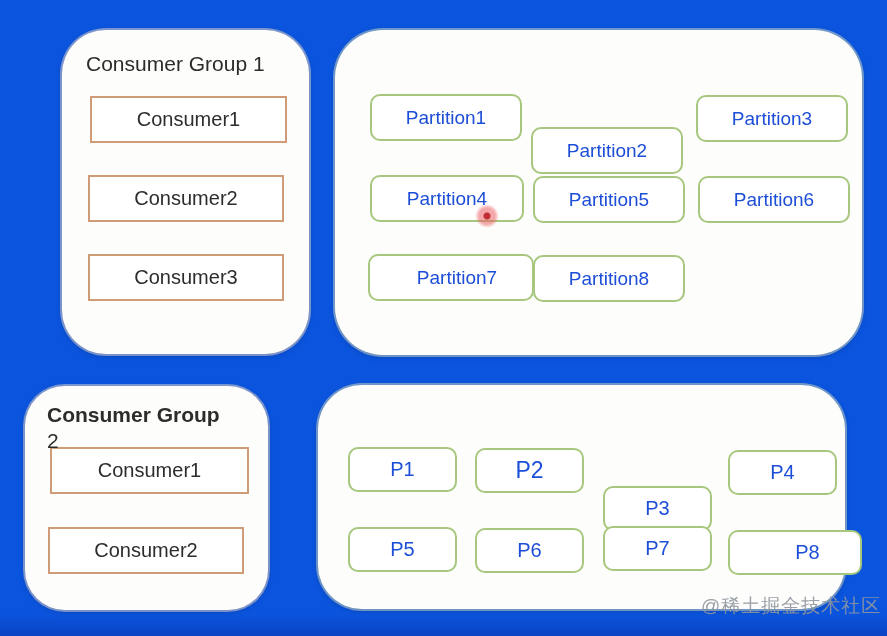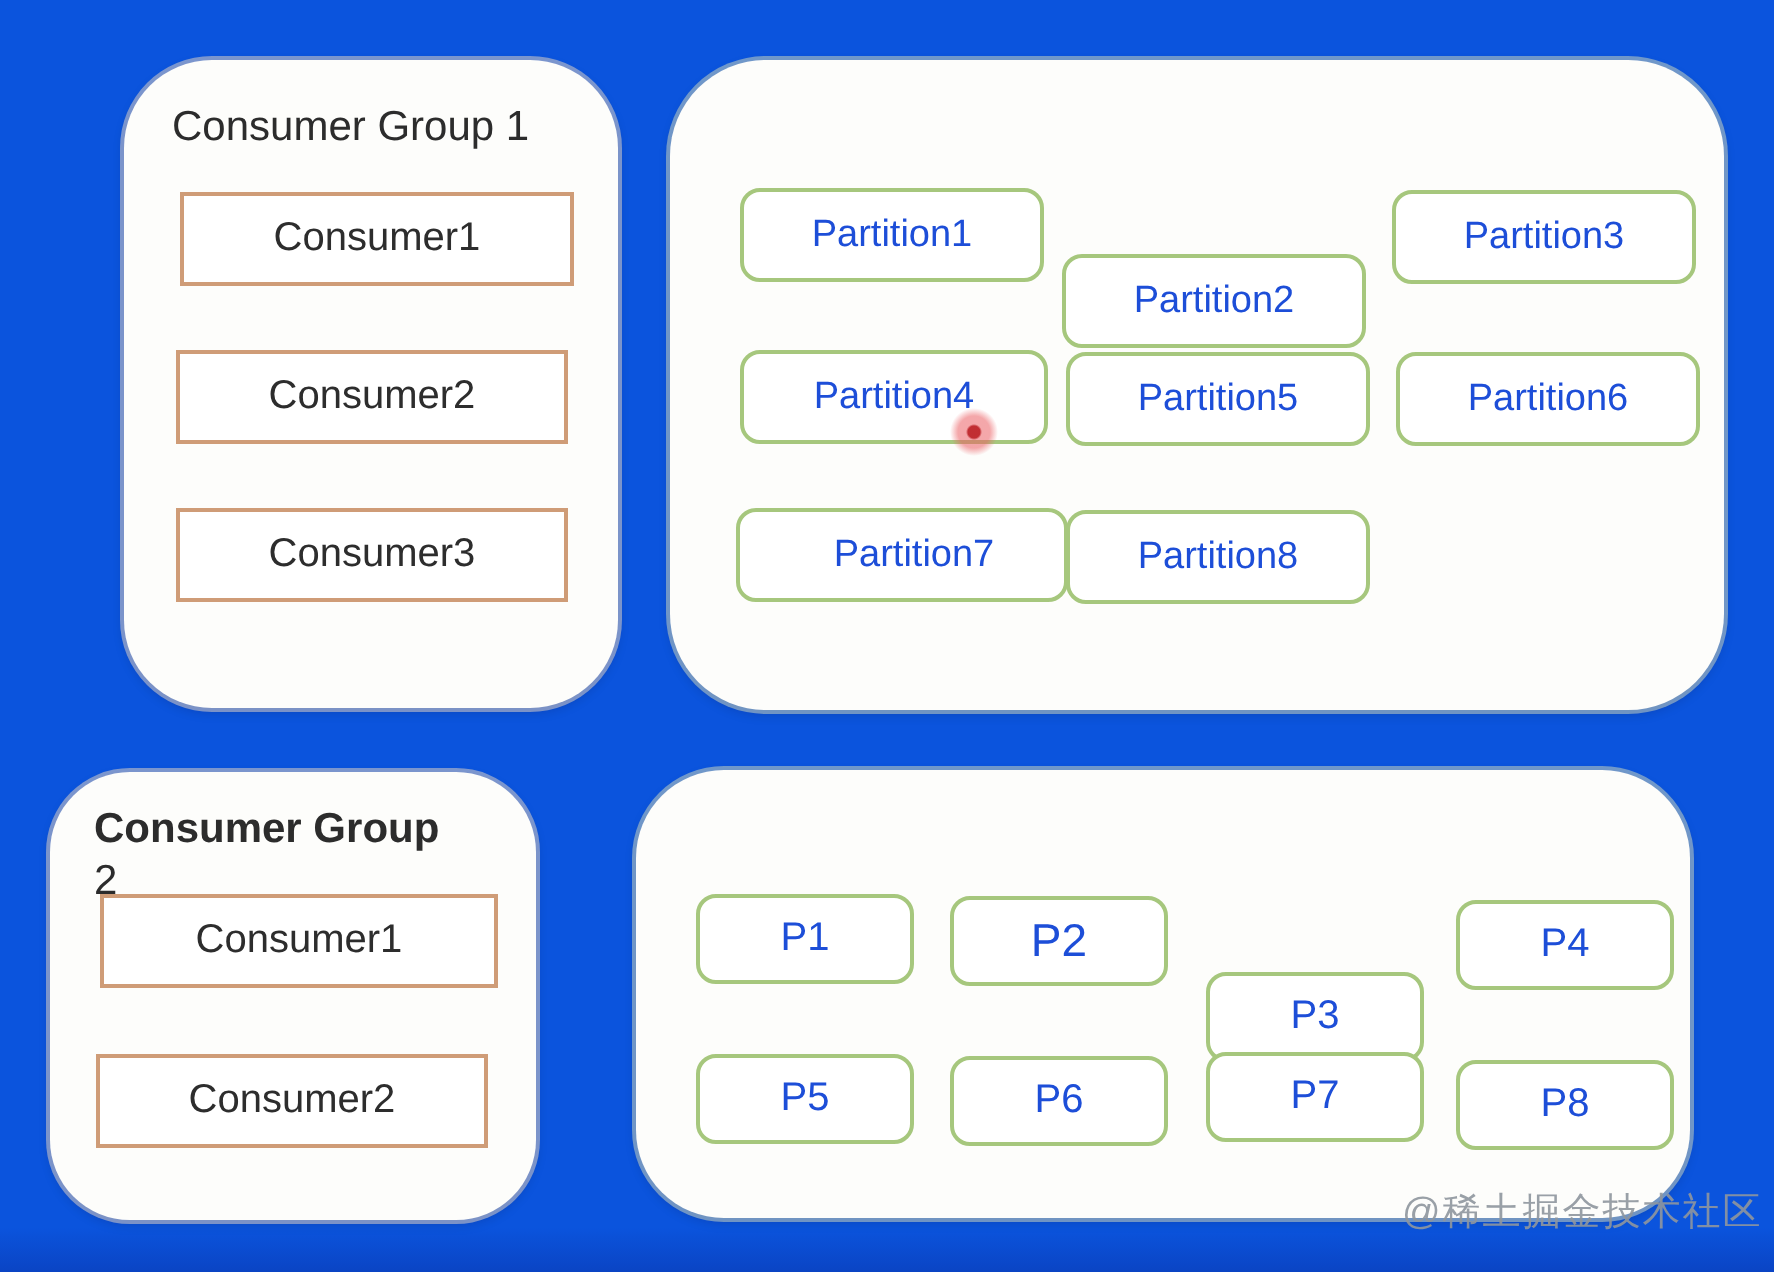--- a/index.html
+++ b/index.html
@@ -107,18 +107,18 @@
   </div>
 
   <div class="panel green-edge" style="left:318px; top:385px; width:527px; height:224px; border-radius:44px;">
     <div class="partition-box" style="left:30px; top:62px; width:105px; height:41px; font-size:20px;">P1</div>
     <div class="partition-box" style="left:157px; top:63px; width:105px; height:41px; font-size:23px;">P2</div>
     <div class="partition-box" style="left:285px; top:60px; width:105px; height:41px; font-size:20px;margin-top:41px;">P3</div>
     <div class="partition-box" style="left:410px; top:65px; width:105px; height:41px; font-size:20px;">P4</div>
     <div class="partition-box" style="left:30px; top:142px; width:105px; height:41px; font-size:20px;">P5</div>
     <div class="partition-box" style="left:157px; top:143px; width:105px; height:41px; font-size:20px;">P6</div>
     <div class="partition-box" style="left:285px; top:141px; width:105px; height:41px; font-size:20px;">P7</div>
-    <div class="partition-box" style="left:410px; top:145px; width:105px; height:41px; font-size:20px;">P8</div>
+    <div class="partition-box" style="left:410px; top:145px; width:105px; height:41px; font-size:20px;padding-left:25px;">P8</div>
   </div>
 
   <div class="watermark">@稀土掘金技术社区</div>
 
 </div>
 
 </body></html>

